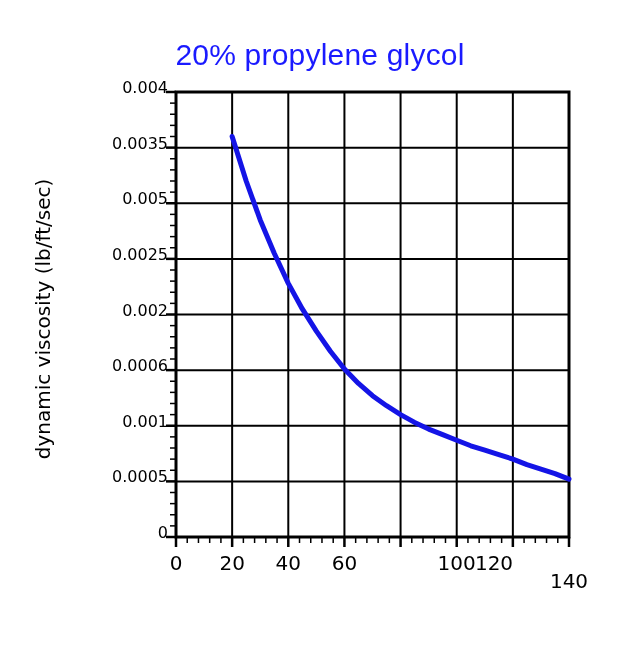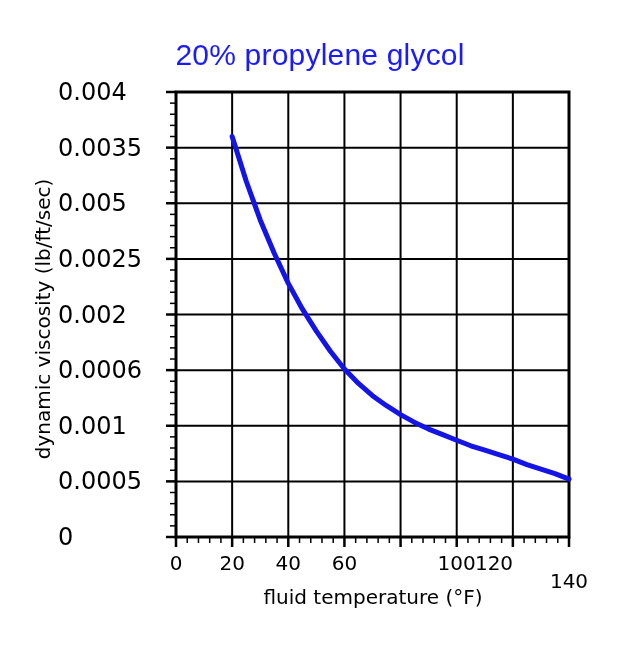--- a/index.html
+++ b/index.html
@@ -60,22 +60,22 @@
   }
   #plot-svg {
     position: absolute;
     left: 0;
     top: 0;
   }
   .ytick-label {
     position: absolute;
     right: 0;
     width: 110px;
-    text-align: left;
-    font-size: 24px;
+    text-align: right;
+    font-size: 16px;
     color: #000000;
     font-family: "DejaVu Sans", sans-serif;
     white-space: nowrap;
   }
   #ytick-labels {
     position: absolute;
     left: 48px;
     top: 0;
     width: 120px;
     height: 658px;
@@ -100,21 +100,20 @@
 </style>
 </head>
 <body>
 
 <div id="figure">
 
   <div id="chart-title">20% propylene glycol</div>
 
   <div id="ylabel">dynamic viscosity (lb/ft/sec)</div>
 
-  <div id="xlabel">fluid temperature (°F)</div>
 
   <div id="ytick-labels">
       <div class="ytick-label" style="top: 523px;">0</div>
       <div class="ytick-label" style="top: 467.375px;">0.0005</div>
       <div class="ytick-label" style="top: 411.75px;">0.001</div>
       <div class="ytick-label" style="top: 356.125px;">0.0006</div>
       <div class="ytick-label" style="top: 300.5px;">0.002</div>
       <div class="ytick-label" style="top: 244.875px;">0.0025</div>
       <div class="ytick-label" style="top: 189.25px;">0.005</div>
       <div class="ytick-label" style="top: 133.625px;">0.0035</div>

